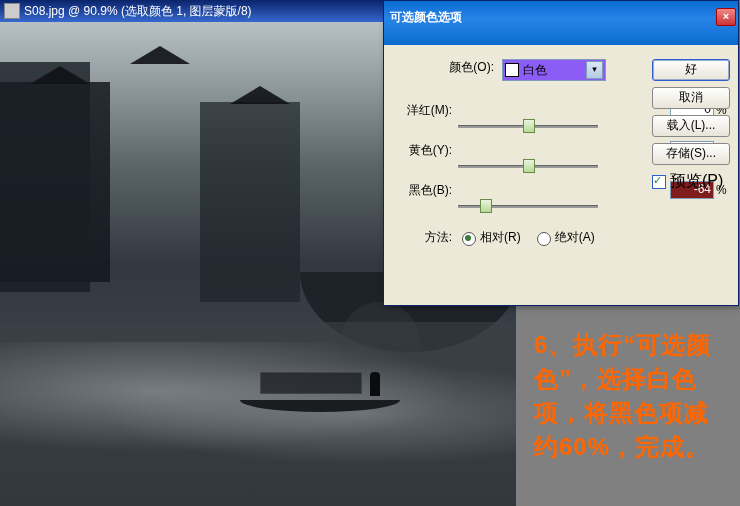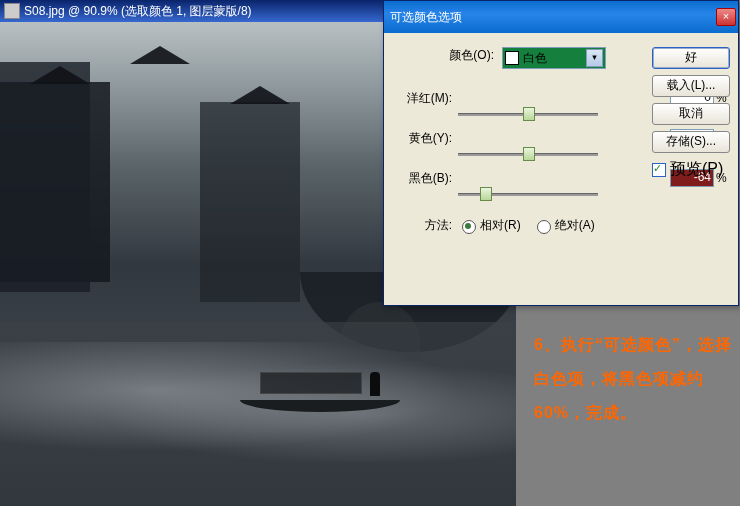--- a/index.html
+++ b/index.html
@@ -17,47 +17,47 @@
 .r3{left:230px;top:64px}
 .bridge{position:absolute;left:300px;top:250px;width:220px;height:80px;background:rgba(20,24,30,.7);border-radius:0 0 50% 50%/0 0 100% 100%}
 .arch{position:absolute;left:340px;top:280px;width:80px;height:60px;background:rgba(55,60,65,.4);border-radius:40px 40px 0 0}
 .water{position:absolute;left:0;top:300px;width:516px;height:206px;background:linear-gradient(180deg,rgba(60,65,70,.6),rgba(45,50,55,.9))}
 .mist{position:absolute;left:0;top:320px;width:516px;height:120px;background:radial-gradient(ellipse at 30% 40%,rgba(180,185,190,.5),transparent 60%),radial-gradient(ellipse at 70% 60%,rgba(170,175,180,.4),transparent 50%)}
 .boat{position:absolute;left:240px;top:350px;width:160px;height:40px}
 .boat-body{position:absolute;bottom:0;width:160px;height:12px;background:#1a1d20;border-radius:0 0 80px 80px/0 0 12px 12px}
 .boat-roof{position:absolute;left:20px;top:0;width:100px;height:20px;background:rgba(30,34,38,.8);border:1px solid #444}
 .person{position:absolute;right:20px;top:0;width:10px;height:24px;background:#0a0c0e;border-radius:4px 4px 0 0}
 .dialog{position:absolute;left:383px;top:0;width:354px;height:304px;background:#ece9d8;border:1px solid #0a246a;box-shadow:2px 2px 6px rgba(0,0,0,.3)}
-.dlg-title{height:32px;background:linear-gradient(#0a6cce,#2884e8 40%,#0a6cce);display:flex;align-items:center;padding:0 2px 0 6px;color:#fff;font-weight:normal;font-size:12px}
+.dlg-title{height:32px;background:linear-gradient(#0a6cce,#2884e8 40%,#0a6cce);display:flex;align-items:center;padding:0 2px 12px 6px;color:#fff;font-weight:bold;font-size:12px}
 .dlg-close{margin-left:auto;width:18px;height:16px;background:linear-gradient(#e88,#c33);border:1px solid #a00;color:#fff;font-size:11px;text-align:center;line-height:14px;border-radius:2px;font-family:Arial}
 .dlg-body{padding:14px 10px;position:relative}
 .row{display:flex;align-items:flex-start;margin-bottom:20px}
 .label{width:60px;text-align:right;margin-right:8px;font-size:12px}
-.color-select{width:98px;height:20px;border:1px solid #7f9db9;background:#15803d;display:flex;align-items:center;padding:0 2px;margin-right:6px}
+.color-select{width:98px;height:20px;border:1px solid #7f9db9;background:#8b5cf6;display:flex;align-items:center;padding:0 2px;margin-right:6px}
 .swatch{width:12px;height:12px;border:1px solid #000;background:#fff;margin-right:4px}
 .select-arrow{margin-left:auto;width:15px;height:16px;background:linear-gradient(#dae6f4,#b5cae6);border:1px solid #7f9db9;font-size:9px;text-align:center;line-height:14px}
 .slider-block{margin:2px 0 8px 0}
 .slider-row{display:flex;align-items:center}
 .slider-label{width:58px;text-align:right;margin-right:6px;font-size:12px}
 .num-input{width:38px;height:16px;border:1px solid #7f9db9;background:#fff;text-align:right;padding:0 2px;font-size:12px;margin-left:auto;margin-right:2px}
 .num-input.hl{background:#7f1d1d;color:#fff}
 .pct{font-size:12px;width:12px}
 .track{position:relative;height:14px;margin-left:64px;width:140px}
 .track-line{position:absolute;top:6px;width:140px;height:2px;background:#999;border-top:1px solid #666}
 .thumb{position:absolute;top:0;width:10px;height:12px;background:linear-gradient(#eaf4e0,#b8d898);border:1px solid #6a8a4a}
 .method-row{display:flex;align-items:flex-end;margin-top:16px;font-size:12px}
 .radio{width:12px;height:12px;border:1px solid #555;border-radius:50%;margin-right:4px;background:#fff;position:relative}
 .radio.on::after{content:"";position:absolute;left:2px;top:2px;width:6px;height:6px;background:#3a7a3a;border-radius:50%}
 .btn-col{position:absolute;right:10px;top:14px;width:76px}
 .btn{width:76px;height:20px;margin-bottom:6px;background:linear-gradient(#fff,#e8e4d8);border:1px solid #888;border-radius:3px;font-size:12px;text-align:center;line-height:18px}
 .btn.def{border:1px solid #2a60c8;box-shadow:0 0 0 1px #9ac inset}
 .chk-row{display:flex;align-items:center;font-size:16px;}
 .chk{width:12px;height:12px;border:1px solid #2a60c8;background:#fff;margin-right:4px;position:relative}
 .chk::after{content:"✓";position:absolute;left:0;top:-2px;font-size:11px;color:#2a8a2a}
-.tip{position:absolute;left:530px;top:320px;width:198px;padding:8px 4px;color:#f60;font-size:16px;font-weight:bold;line-height:34px;letter-spacing:1px}
+.tip{position:absolute;left:530px;top:320px;width:198px;padding:8px 4px;color:#f60;font-size:24px;font-weight:bold;line-height:34px;letter-spacing:1px}
 </style>
 </head>
 <body>
 
 <div class="ps-window">
   <div class="ps-titlebar">
     <div class="ps-icon"></div>
     <span>S08.jpg @ 90.9% (选取颜色 1, 图层蒙版/8)</span>
   </div>
   <div class="canvas">
@@ -135,22 +135,22 @@
     <div class="method-row">
       <span style="width:58px;text-align:right;margin-right:10px">方法:</span>
       <div class="radio on"></div>
       <span style="margin-right:16px">相对(R)</span>
       <div class="radio"></div>
       <span>绝对(A)</span>
     </div>
 
     <div class="btn-col">
       <div class="btn def">好</div>
+      <div class="btn">取消</div>
       <div class="btn">载入(L)...</div>
-      <div class="btn">取消</div>
       <div class="btn">存储(S)...</div>
       <div class="chk-row">
         <div class="chk"></div>
         <span>预览(P)</span>
       </div>
     </div>
 
   </div>
 </div>
 

